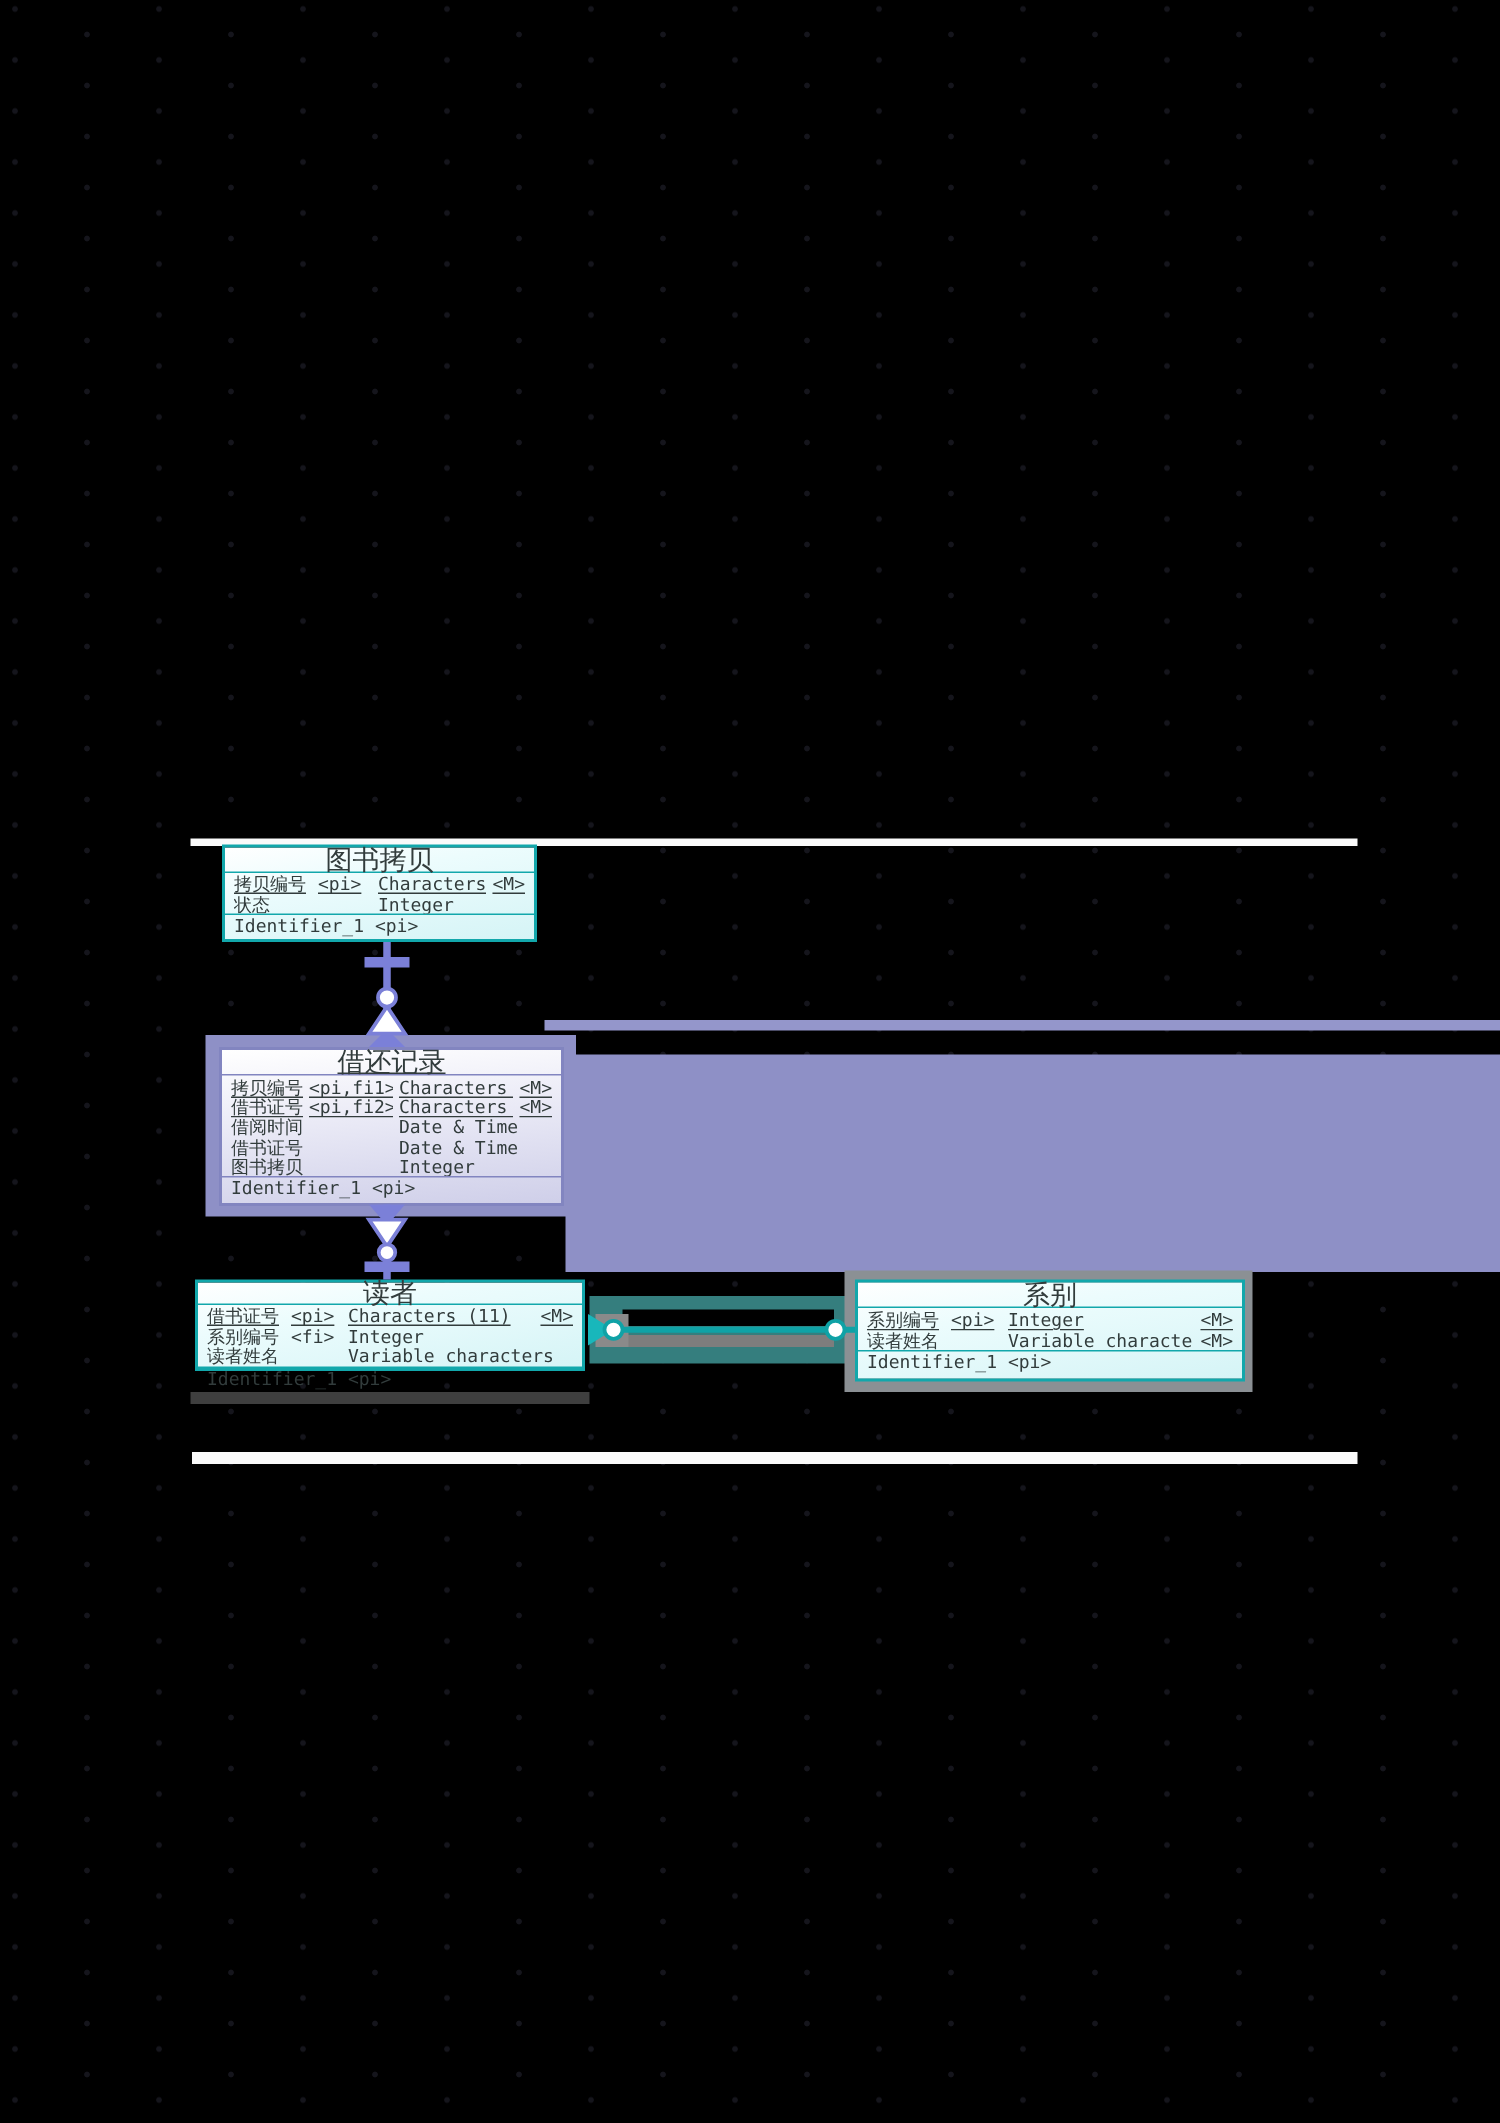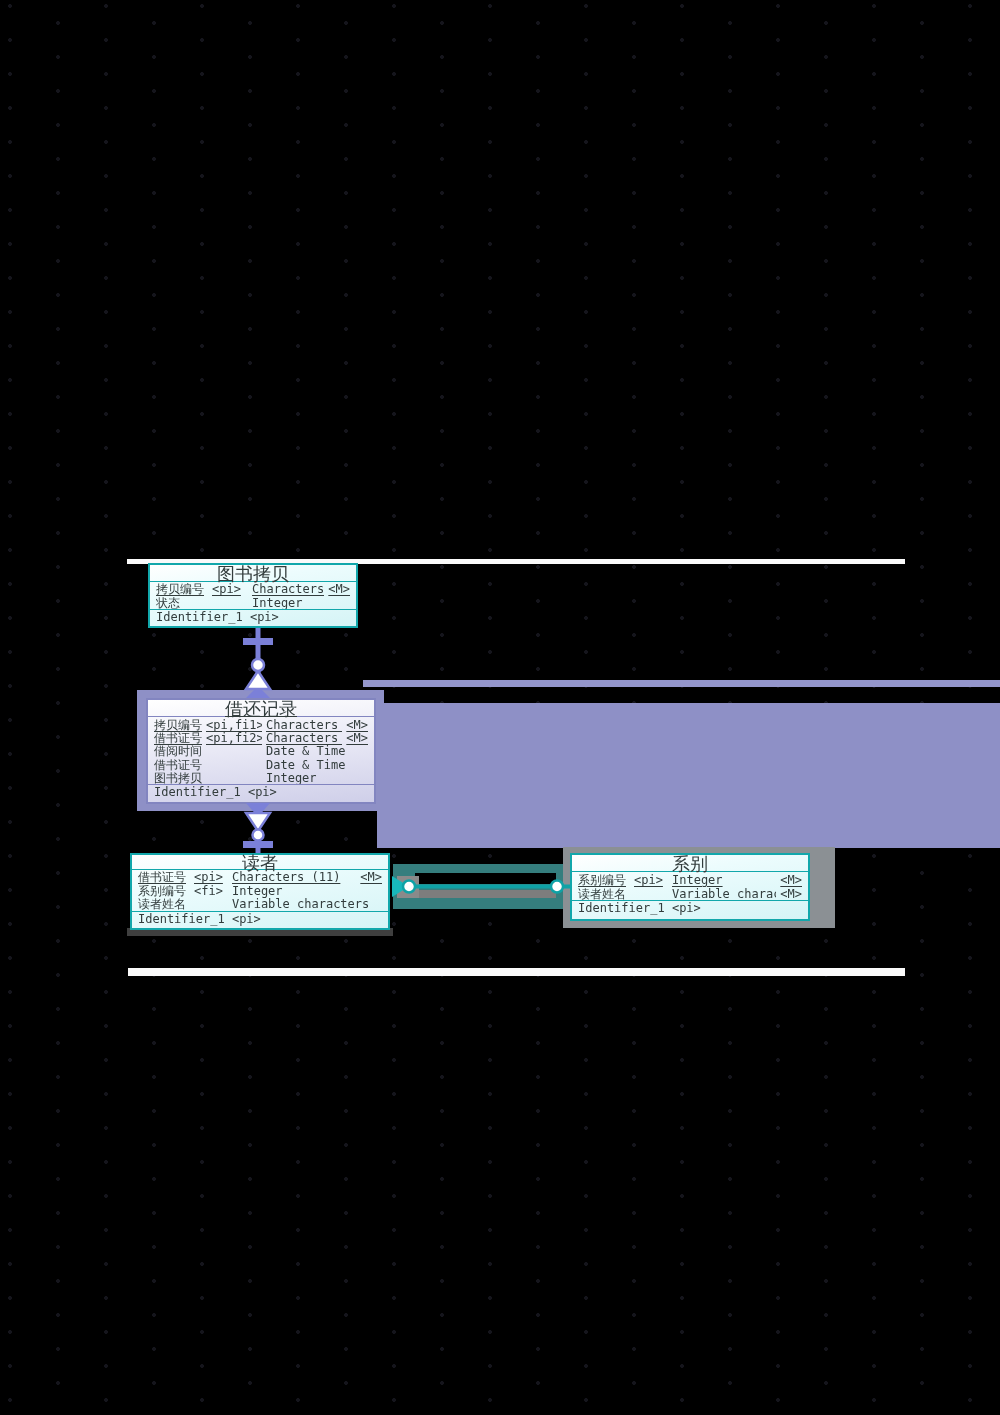--- a/index.html
+++ b/index.html
@@ -46,25 +46,25 @@
   .e-bookcopy .title{height:17px;}
   .e-bookcopy .attrs{height:28px;}
   .e-bookcopy .row{grid-template-columns:52px 36px 1fr auto;line-height:13.5px;}
   .e-record{left:146px;top:698px;width:230px;height:106px;
     border-color:var(--entity-purple-border,#8285c0);
     background:linear-gradient(175deg,#ffffff 0%,#ececf7 40%,#cfcfe9 100%);}
   .e-record .title,.e-record .attrs{border-color:var(--entity-purple-border,#8285c0);}
   .e-record .title{height:17px;text-decoration:underline;}
   .e-record .attrs{height:68px;padding-top:2px;}
   .e-record .row{grid-template-columns:48px 56px 1fr auto;line-height:13.2px;}
-  .e-reader{left:130px;top:853px;width:260px;height:77px;}
+  .e-reader{left:130px;top:853px;width:260px;height:61px;}
   .e-reader .title{height:15px;}
   .e-reader .attrs{height:42px;}
   .e-reader .row{grid-template-columns:52px 34px 1fr auto;line-height:13.7px;}
-  .e-dept{left:570px;top:853px;width:240px;height:68px;}
+  .e-dept{left:570px;top:853px;width:260px;height:68px;}
   .e-dept .title{height:17px;}
   .e-dept .attrs{height:29px;}
   .e-dept .row{grid-template-columns:52px 34px 1fr auto;line-height:14px;}
   
   svg.wires{position:absolute;left:0;top:0;z-index:4;}
   .wireP{stroke:var(--connector-purple,#7b80d8);}
   .fillP{fill:var(--connector-purple,#7b80d8);}
   .wireT{stroke:var(--connector-teal,#0fa2a6);}
   .fillT{fill:var(--crowfoot-teal,#18b7bb);}
   .wfill{fill:#ffffff;}

